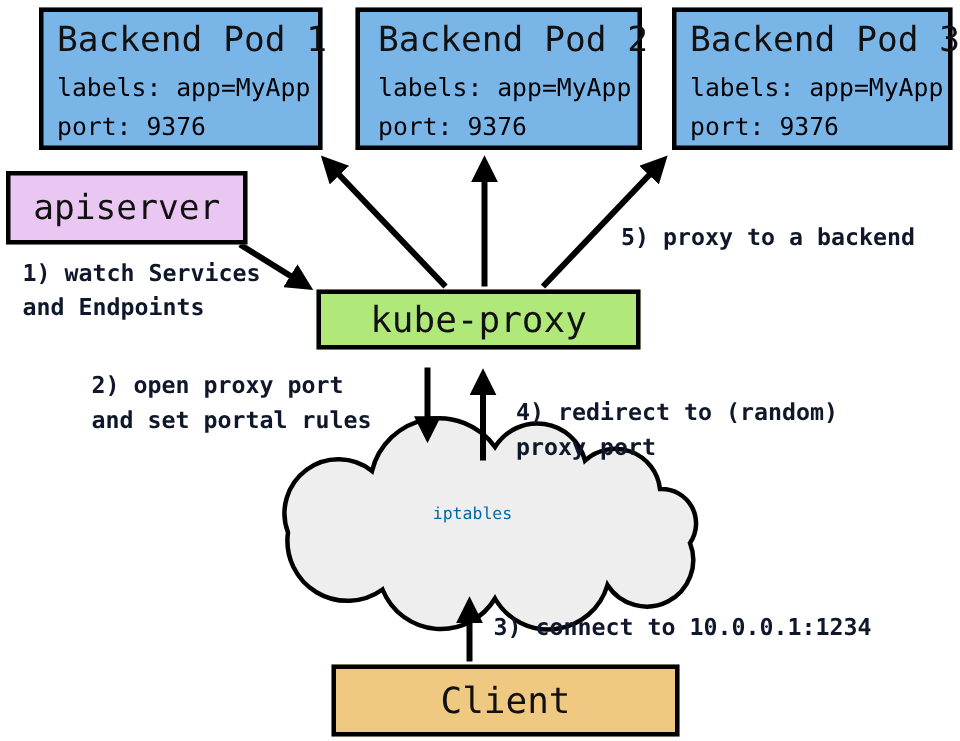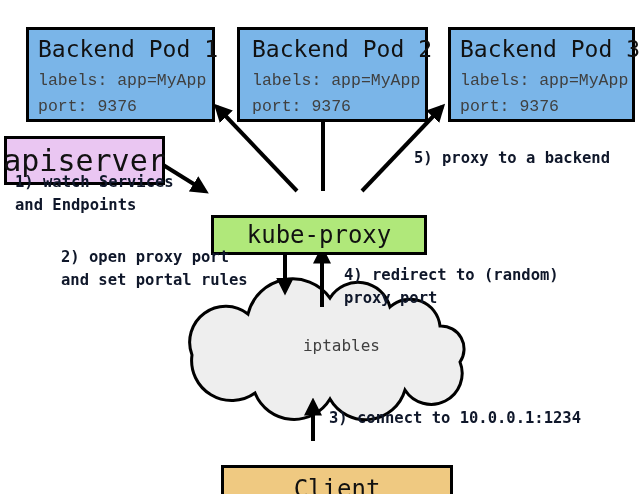--- a/index.html
+++ b/index.html
@@ -16,52 +16,51 @@
     width:640px;height:494px;
     background:#ffffff;
     font-family:"DejaVu Sans Mono","Liberation Mono",monospace;
     color:#1a1a1a;
     overflow:hidden;
   }
   .node{
     position:absolute;
     box-sizing:border-box;
     border:3px solid var(--border);
-    margin-top:22px;
   }
   .pod{
     background:var(--pod-fill);
     width:189px;height:95px;top:5px;
     padding:4px 0 0 9px;
   }
   .pod-title{
     font-size:23px;line-height:30px;white-space:nowrap;color:#111;
   }
   .pod-body{
-    margin-top:4px;font-size:16.5px;line-height:25.5px;white-space:nowrap;color:#404040;font-family:Liberation Mono, monospace;
+    margin-top:4px;font-size:16.5px;line-height:25.5px;white-space:nowrap;color:#000000;
   }
   .label-box{
     display:flex;align-items:center;justify-content:center;
-    font-size:30px;color:#111;white-space:nowrap;
+    font-size:23px;color:#111;white-space:nowrap;
   }
   #apiserver{left:4px;top:114px;width:161px;height:49px;background:var(--apiserver-fill);}
   #kube-proxy{left:211px;top:193px;width:216px;height:40px;background:var(--kube-proxy-fill);font-size:24px;}
   #client{left:221px;top:443px;width:232px;height:48px;background:var(--client-fill);font-size:24px;}
   .annotation{
     position:absolute;
     font-weight:bold;
     font-size:15.5px;
     line-height:23px;
     white-space:pre-line;
     color:#0f172a;
   }
   #svg-layer{position:absolute;left:0;top:0;width:640px;height:494px;}
   #iptables-label{
     position:absolute;left:250px;top:336px;width:130px;
-    text-align:right;font-size:16px;color:#404040;
+    text-align:center;font-size:11px;color:#0369a1;
   }
 </style>
 </head>
 <body>
 
 <div id="canvas">
 
   <svg id="svg-layer" viewBox="0 0 640 494" xmlns="http://www.w3.org/2000/svg">
     <defs>
       <marker id="arrowhead" viewBox="0 0 10 10" refX="7.5" refY="5" markerWidth="4.5" markerHeight="4.5" orient="auto-start-reverse">

